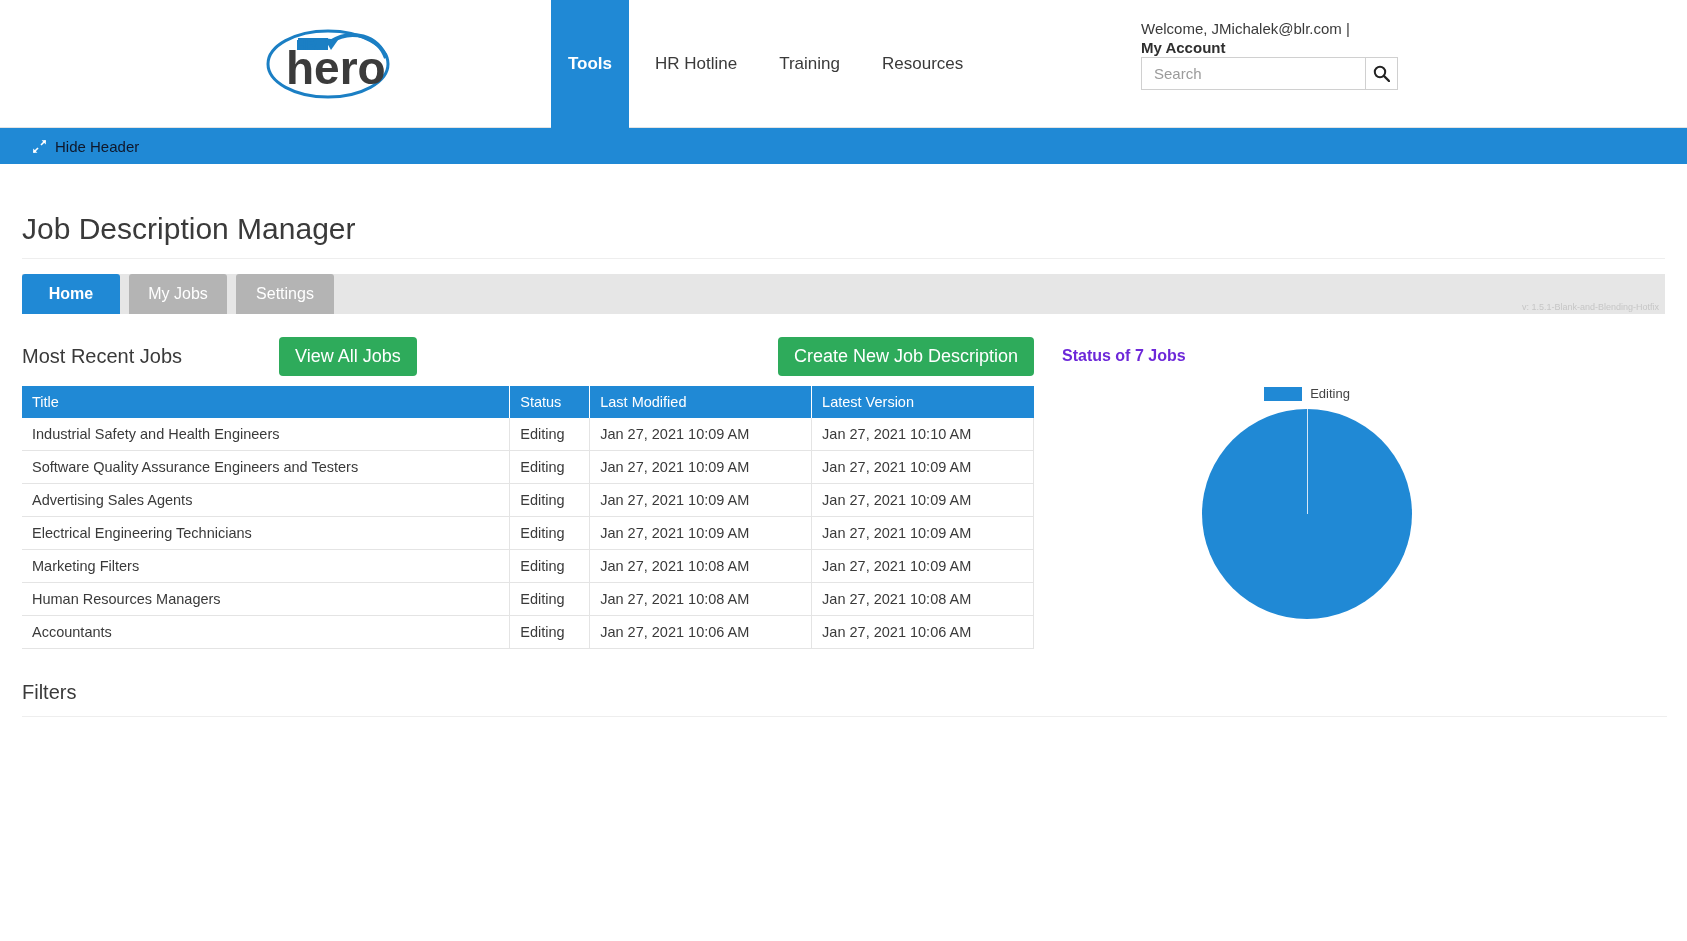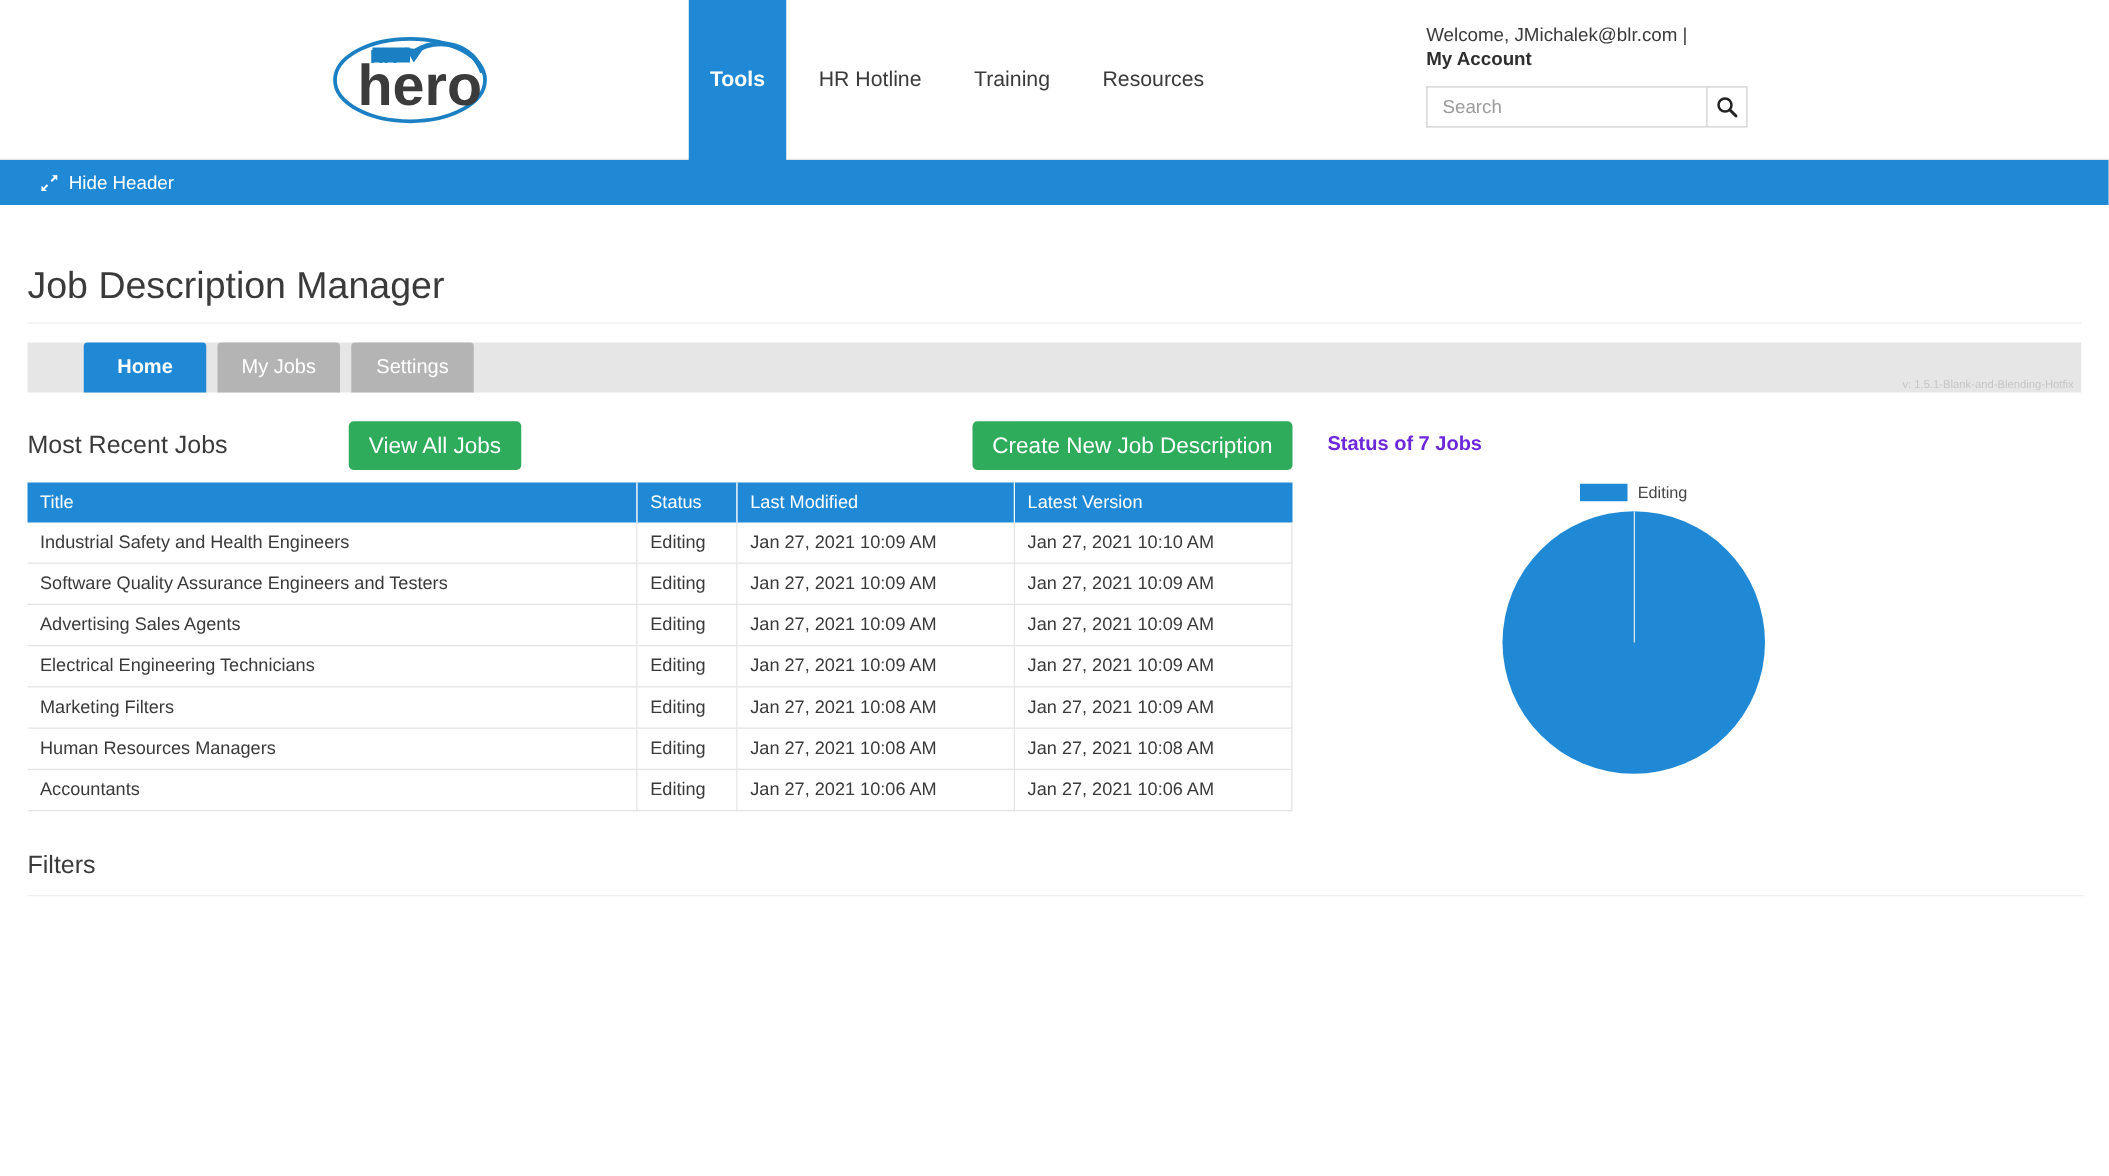--- a/index.html
+++ b/index.html
@@ -70,21 +70,20 @@
   }
   .my-account {
     font-size: 15px;
     font-weight: bold;
     color: #2f2f2f;
     text-decoration: none;
     display: inline-block;
     margin-top: 2px;
   }
   .search-row {
-    margin-top: 12px;
     display: flex;
     width: 257px;
     height: 33px;
   }
   .search-input {
     flex: 1;
     border: 1px solid #d0d0d0;
     border-right: none;
     padding: 0 12px;
     font-size: 15px;
@@ -108,21 +107,21 @@
   .hide-header-bar {
     height: 36px;
     background: #2089d5;
     display: flex;
     align-items: center;
     padding-left: 32px;
     gap: 8px;
     cursor: pointer;
   }
   .hide-header-bar .label {
-    color: #ffffff;
+    color: #0f172a;
     font-size: 15px;
   }
 
   
   .page-body { padding: 0 22px; }
 
   .page-title {
     font-size: 30px;
     font-weight: 400;
     color: #3a3a3a;
@@ -133,21 +132,20 @@
   }
 
   
   .tabs-bar {
     position: relative;
     margin-top: 15px;
     height: 40px;
     background: #e6e6e6;
     display: flex;
     align-items: stretch;
-    padding-left: 45px;
   }
   .tab {
     width: 98px;
     display: flex;
     align-items: center;
     justify-content: center;
     font-size: 16px;
     color: #ffffff;
     background: #b4b4b4;
     cursor: pointer;

